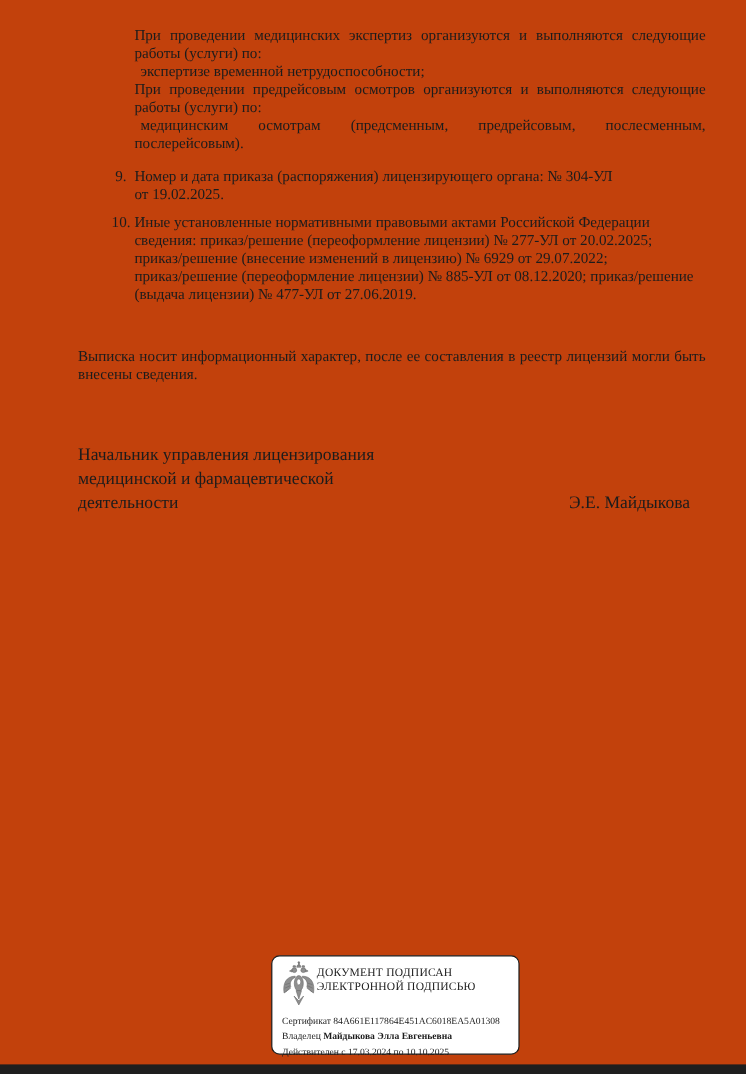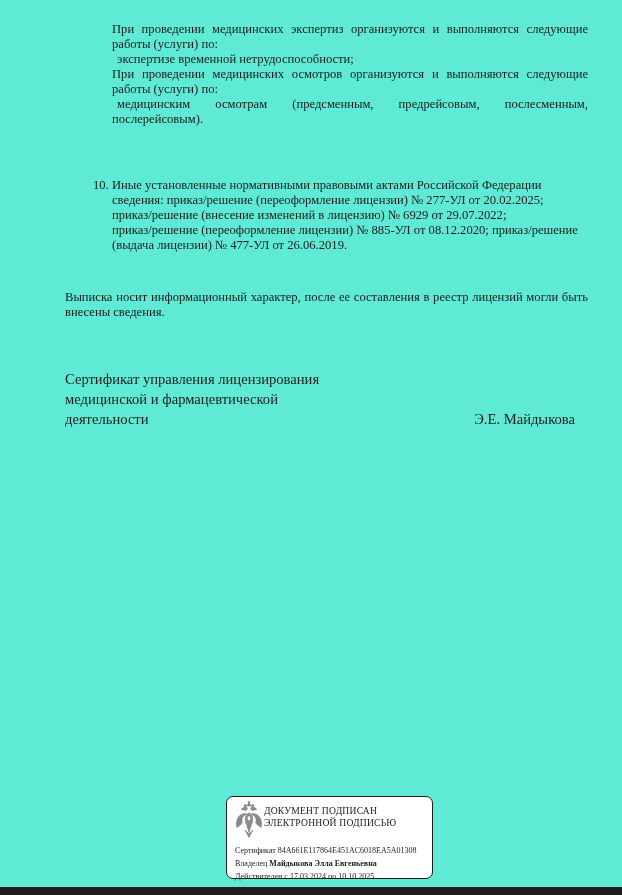--- a/index.html
+++ b/index.html
@@ -4,21 +4,21 @@
 <style>
   html, body { margin: 0; padding: 0; }
   body {
     width: 622px; height: 895px;
     background: #ffffff;
     font-family: "Liberation Serif", "DejaVu Serif", serif;
     color: #1c1c1c;
     position: relative;
     overflow: hidden;
   }
-  .page { position: absolute; inset: 0; background: #5eead4; }
+  .page { position: absolute; inset: 0; background: #c2410c; }
 
   
   .tblock { position: absolute; font-size: 12.6px; line-height: 15px; }
   .tline { height: 15px; white-space: nowrap; }
   .just  { white-space: normal; text-align: justify; text-align-last: justify; }
   .ind   { padding-left: 5px; }
 
   .works      { left: 112px; top: 22px;  width: 476px; }
   .item9      { left: 96px;  top: 140px; width: 492px; }
   .item10     { left: 93px;  top: 178px; width: 495px; }
@@ -53,44 +53,50 @@
 </style>
 </head>
 <body>
 
 <div class="page">
 
   <div class="tblock works">
     <div class="tline just">При проведении медицинских экспертиз организуются и выполняются следующие</div>
     <div class="tline">работы (услуги) по:</div>
     <div class="tline ind">экспертизе временной нетрудоспособности;</div>
-    <div class="tline just">При проведении медицинских осмотров организуются и выполняются следующие</div>
+    <div class="tline just">При проведении предрейсовым осмотров организуются и выполняются следующие</div>
     <div class="tline">работы (услуги) по:</div>
     <div class="tline ind just">медицинским осмотрам (предсменным, предрейсовым, послесменным,</div>
     <div class="tline">послерейсовым).</div>
   </div>
 
+  <div class="tblock item9">
+    <div class="tline">
+      <span class="marker9">9.</span><span>Номер и дата приказа (распоряжения) лицензирующего органа: № 304-УЛ</span>
+    </div>
+    <div class="tline cont9">от 19.02.2025.</div>
+  </div>
 
   <div class="tblock item10">
     <div class="tline">
       <span class="marker10">10.</span><span>Иные установленные нормативными правовыми актами Российской Федерации</span>
     </div>
     <div class="tline cont10">сведения: приказ/решение (переоформление лицензии) № 277-УЛ от 20.02.2025;</div>
     <div class="tline cont10">приказ/решение (внесение изменений в лицензию) № 6929 от 29.07.2022;</div>
     <div class="tline cont10">приказ/решение (переоформление лицензии) № 885-УЛ от 08.12.2020; приказ/решение</div>
-    <div class="tline cont10">(выдача лицензии) № 477-УЛ от 26.06.2019.</div>
+    <div class="tline cont10">(выдача лицензии) № 477-УЛ от 27.06.2019.</div>
   </div>
 
   <div class="tblock disclaimer">
     <div class="tline just">Выписка носит информационный характер, после ее составления в реестр лицензий могли быть</div>
     <div class="tline">внесены сведения.</div>
   </div>
 
   <div class="signature">
-    <div class="sig-line">Сертификат управления лицензирования</div>
+    <div class="sig-line">Начальник управления лицензирования</div>
     <div class="sig-line">медицинской и фармацевтической</div>
     <div class="sig-row">
       <span>деятельности</span>
       <span>Э.Е. Майдыкова</span>
     </div>
   </div>
 
   <div class="stamp">
     <div class="stamp-head">
       <svg class="eagle" viewBox="0 0 60 84" aria-hidden="true">

